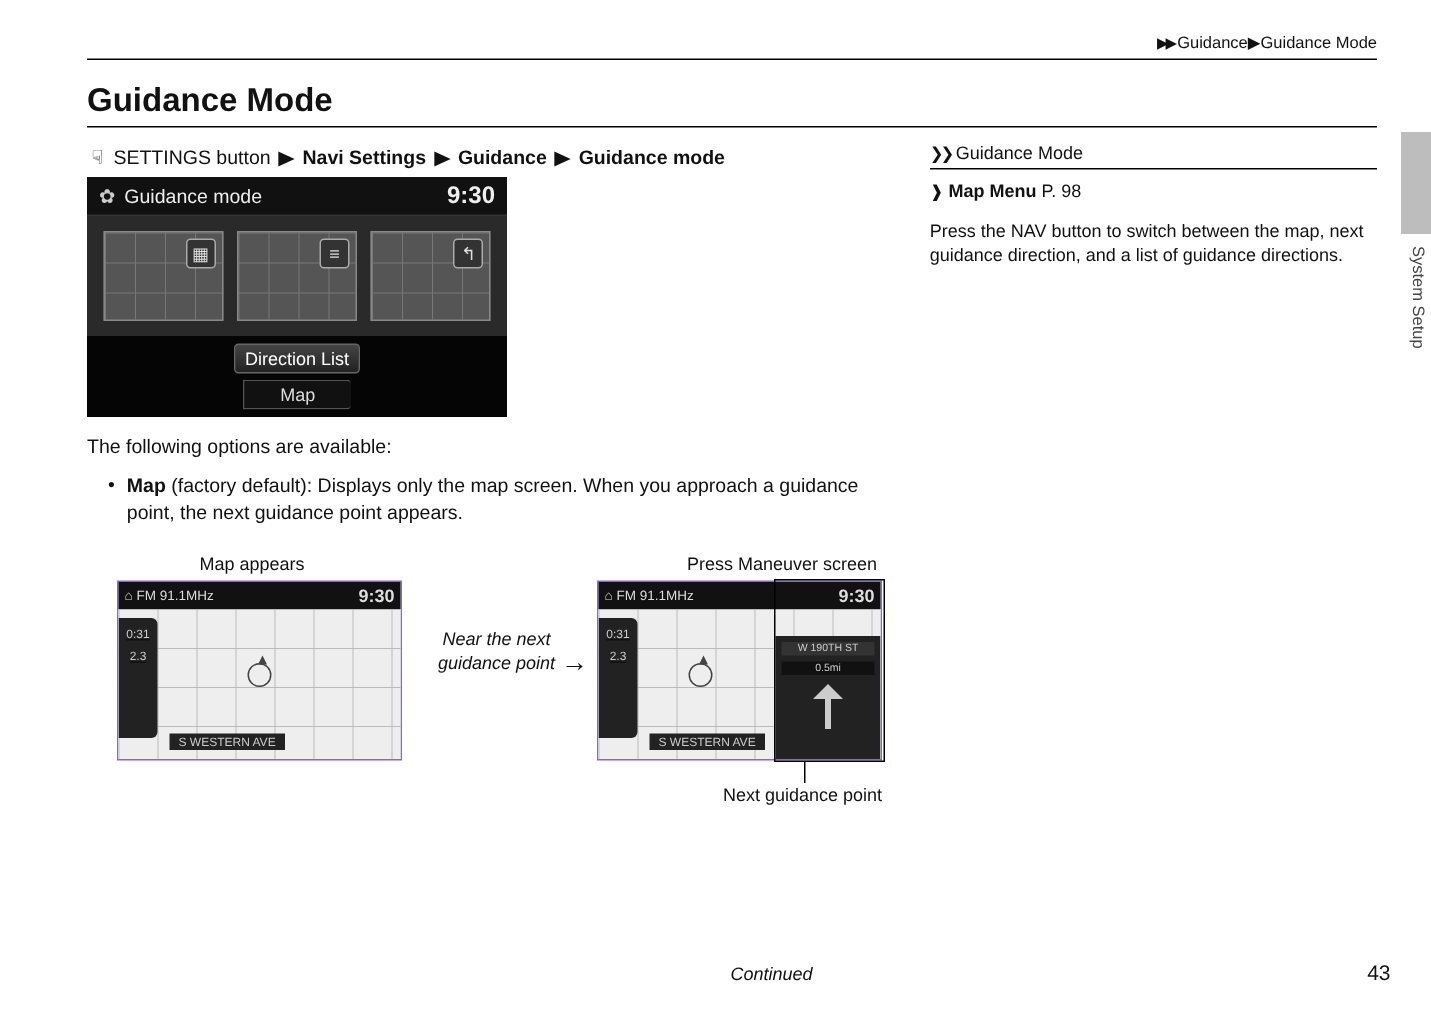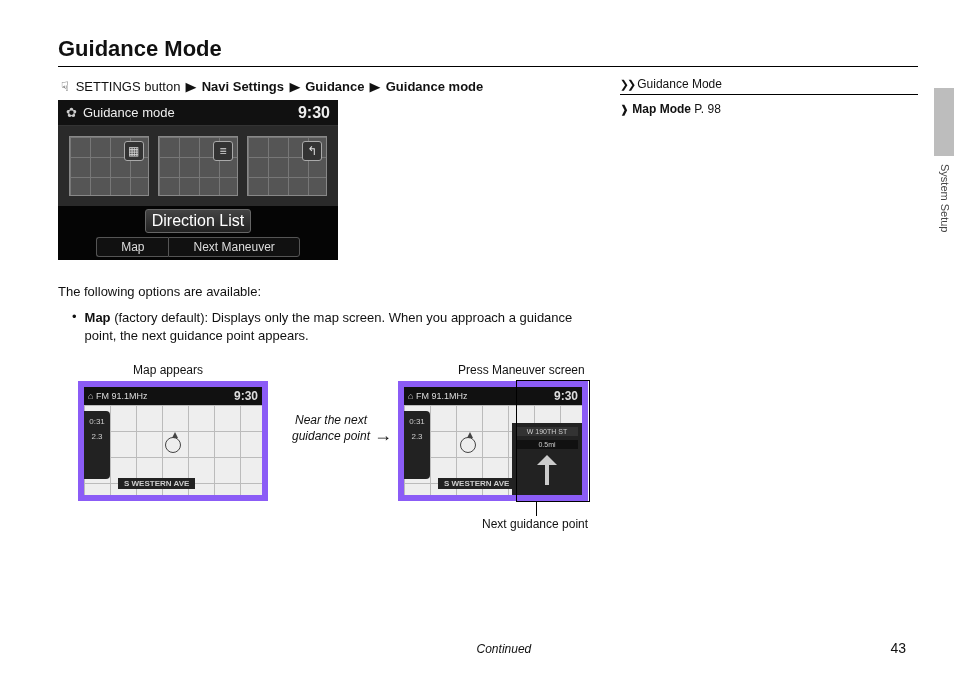--- a/index.html
+++ b/index.html
@@ -63,67 +63,67 @@
     position: absolute; right: 4px; top: 4px; width: 20px; height: 20px;
     background: #333; border: 1px solid #aaa; border-radius: 3px;
     color: #ddd; font-size: 12px; text-align: center; line-height: 18px;
   }
   .ss1-bottom {
     height: 54px; display:flex; flex-direction:column; align-items:center;
     justify-content:center; background:#050505;
   }
   .dir-list {
     background: linear-gradient(#444,#222); color:#fff;
-    font-size:16px; padding:2px 6px; border-radius:3px;
+    font-size:12px; padding:2px 6px; border-radius:3px;
     border:1px solid #666;
   }
   .bot-row { display:flex; gap: 0; margin-top:4px; }
   .bot-btn {
     font-size:12px; color:#ddd; padding:2px 24px;
     border:1px solid #555; background:#111;
   }
   .bot-btn:first-child { border-right:none; border-radius: 3px 0 0 3px; }
   .bot-btn:last-child { border-radius: 0 3px 3px 0; }
   .rotate-text { margin-left: 14px; font-size:13px; line-height:1.4; }
   .icon-inl { display:inline-block; width:14px; text-align:center; }
-  .following { margin-top: 24px; }
+  .following { margin-top: 12px; }
   .bullet-row { display:flex; margin-top:10px; }
   .bullet-dot { margin: 0 8px 0 14px; }
   .bullet-txt { line-height:1.4; }
   .row2 { position:relative; margin-top: 18px; height: 190px; }
   .lbl { font-size: 12px; position:absolute; }
   .mapbox {
     position:absolute; width:190px; height:120px; background:#fff;
-    border:6px solid #8b5cf6;
+    border:1px solid #8b5cf6;
   }
   .mapbox .bar {
     height:18px; background:#111; color:#ddd; font-size:9px;
     display:flex; align-items:center; justify-content:space-between;
     padding:0 4px;
   }
   .mapbox .bar .r { font-weight:bold; font-size:12px; }
   .mapbox .body {
     position:absolute; top:18px; left:0; right:0; bottom:0;
     background:#eee;
     background-image:
       linear-gradient(#bbb 1px, transparent 1px),
       linear-gradient(90deg, #bbb 1px, transparent 1px);
     background-size: 26px 26px;
     overflow:hidden;
   }
   .lefttab {
-    position:absolute; left:0; top:6px; width:26px; height:68px;
-    background:#222; border-radius:0 4px 4px 0;
+    position:absolute; left:0; top:6px; width:26px; height:80px;
+    background:#222; border-radius:0 4px 4px 0;text-decoration:underline;
   }
   .lefttab div {
     color:#ccc; font-size:8px; text-align:center; margin-top:6px;
   }
   .street {
     position:absolute; bottom:6px; left:34px;
-    background:#222; color:#ccc; font-size:8px; padding:1px 6px;font-weight:bold;
+    background:#222; color:#ccc; font-size:8px; padding:1px 6px;
   }
   .carpin {
     position:absolute; left:50%; top:44%; width:16px; height:16px;
     border:1px solid #444; border-radius:50%;
     transform:translate(-50%,-50%);
   }
   .carpin::after{
     content:""; position:absolute; left:6px; top:-6px;
     border-left:3px solid transparent; border-right:3px solid transparent;
     border-bottom:6px solid #444;
@@ -145,39 +145,42 @@
   }
   .nm-panel .arrow::after{
     content:""; position:absolute; left:10px; top:2px;
     border-left:10px solid transparent; border-right:10px solid transparent;
     border-bottom:10px solid #ccc;
   }
   .nm-marker {
     position:absolute; border:1px solid #000;
   }
   .footer {
-    position:absolute; left:58px; right:48px; bottom:18px;
+    position:absolute; left:58px; right:27px; bottom:18px;
     display:flex; justify-content:space-between; align-items:flex-end;
     font-size:12px;
   }
   .footer .cont { font-style: italic; position:absolute; left:50%; transform:translateX(-10%); }
   .footer .pg { font-size: 14px; }
   .side-tab {
     position:absolute; right:0; top:88px; width:20px; height:68px;
     background:#bdbdbd;
   }
   .side-label {
     position:absolute; right:3px; top:164px;
     writing-mode: vertical-rl; font-size:11px; color:#444;
   }
 </style>
 </head>
 <body>
 
 <div class="page">
+  <div class="header-bar">
+    <span class="hdr-arrows">▶▶</span><span>Guidance</span><span>▶</span><span>Guidance Mode</span>
+  </div>
 
   <h1 class="title">Guidance Mode</h1>
 
   <div class="content">
     <div class="main">
 
       <div class="path-line">
         <span class="icon-inl">☟</span>
         <span>SETTINGS button</span>
         <span class="tri">▶</span>
@@ -204,21 +207,20 @@
                 <div class="ico">≡</div>
               </div>
             <div class="tile">
                 <div class="ico">↰</div>
               </div>
           </div>
           <div class="ss1-bottom">
             <div class="dir-list">Direction List</div>
             <div class="bot-row">
               <div class="bot-btn">Map</div>
-              <div class="bot-btn">Next Maneuver</div>
             </div>
           </div>
         </div>
       </div>
 
       <div class="following">The following options are available:</div>
 
       <div class="bullet-row">
         <div class="bullet-dot">•</div>
         <div class="bullet-txt">
@@ -274,22 +276,23 @@
       </div>
 
     </div>
 
     <div class="side">
       <div class="side-hdr">
         <span class="sym">❯❯</span><span>Guidance Mode</span>
       </div>
       <p>
         <span style="font-size:11px;">❱</span>
-        <b>Map Mode</b><span> P. 98</span>
+        <b>Map Menu</b><span> P. 98</span>
       </p>
+      <p>Press the NAV button to switch between the map, next guidance direction, and a list of guidance directions.</p>
     </div>
   </div>
 </div>
 
 <div class="side-tab"></div>
 <div class="side-label">System Setup</div>
 
 <div class="footer">
   <span></span>
   <span class="cont">Continued</span>

